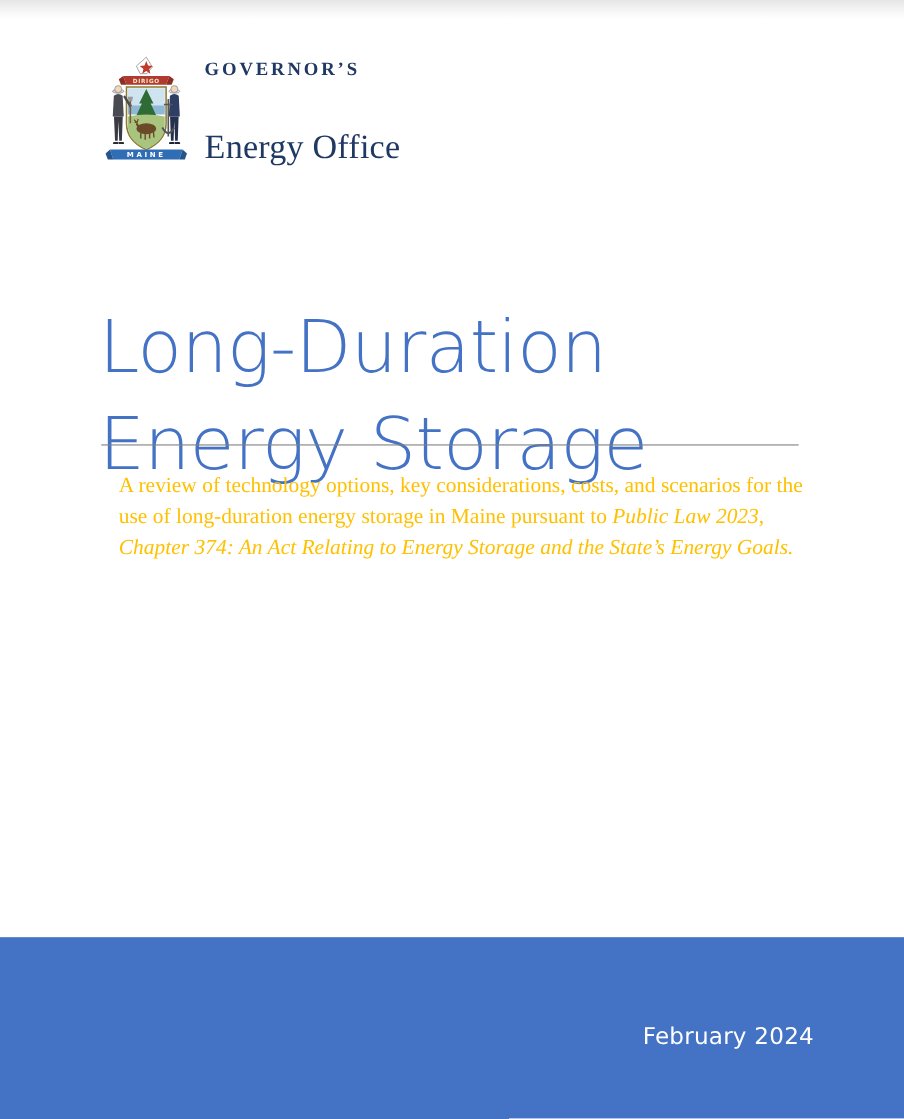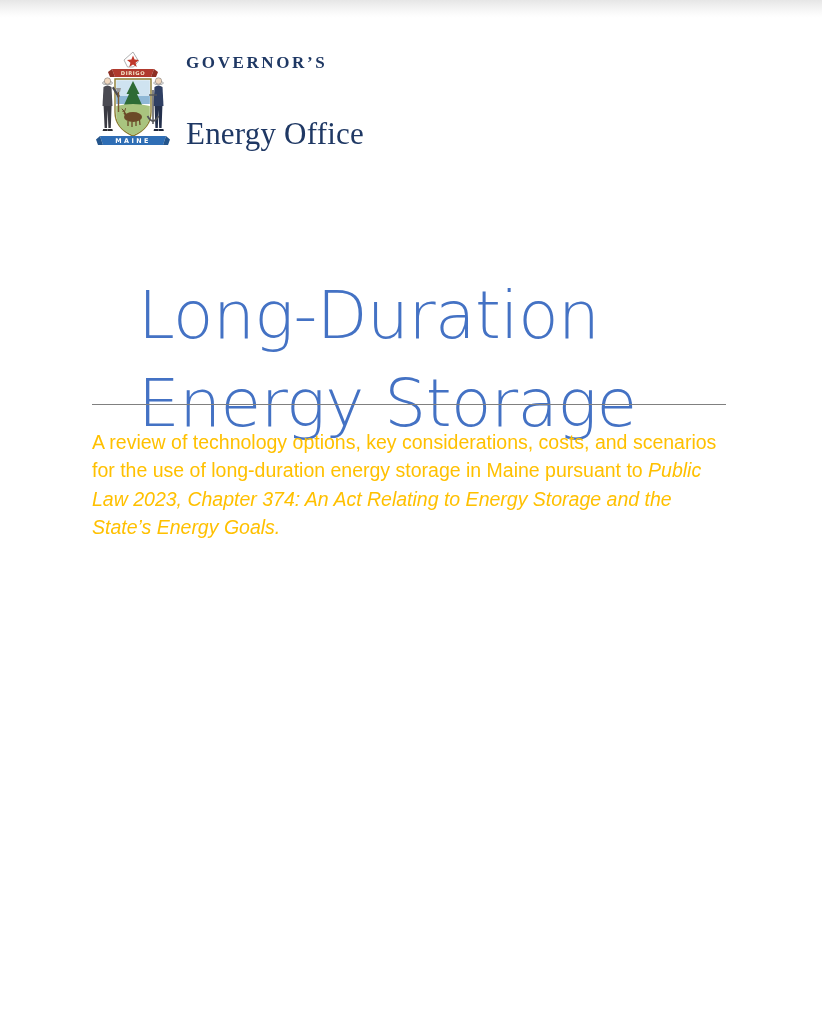--- a/index.html
+++ b/index.html
@@ -73,40 +73,40 @@
     left: 90px;
     top: 228px;
     width: 660px;
     color: #4472c4;
     font-family: "DejaVu Sans", sans-serif;
     font-weight: 300;
     font-size: 66px;
     line-height: 1.33;
     letter-spacing: -0.5px;
   }
-  .doc-title .tline { display: block; margin-left: 48px; }
+  .doc-title .tline { display: block; }
 
   
   .title-rule {
     position: absolute;
     left: 92px;
     top: 404px;
     width: 634px;
     height: 1px;
     background: #808080;
   }
 
   
   .doc-subtitle {
     position: absolute;
-    left: 92px;
+    left: 108px;
     top: 408px;
     width: 625px;
     color: #ffc000;
-    font-family: Liberation Sans, sans-serif;
+    font-family: Liberation Serif, serif;
     font-weight: 400;
     font-size: 19.5px;
     line-height: 1.47;
   }
   .doc-subtitle .cite {
     font-style: italic;
   }
 
   
   .footer-band {
@@ -203,14 +203,17 @@
 
   <h1 class="doc-title">
     <span class="tline">Long-Duration</span>
     <span class="tline">Energy Storage</span>
   </h1>
 
   <div class="title-rule"></div>
 
   <p class="doc-subtitle"><span>A review of technology options, key considerations, costs, and scenarios for the use of long-duration energy storage in Maine pursuant to </span><span class="cite">Public Law 2023, Chapter 374: An Act Relating to Energy Storage and the State’s Energy Goals.</span></p>
 
+  <div class="footer-band">
+    <div class="footer-date">February 2024</div>
+  </div>
 
 </div>
 
 </body></html>

